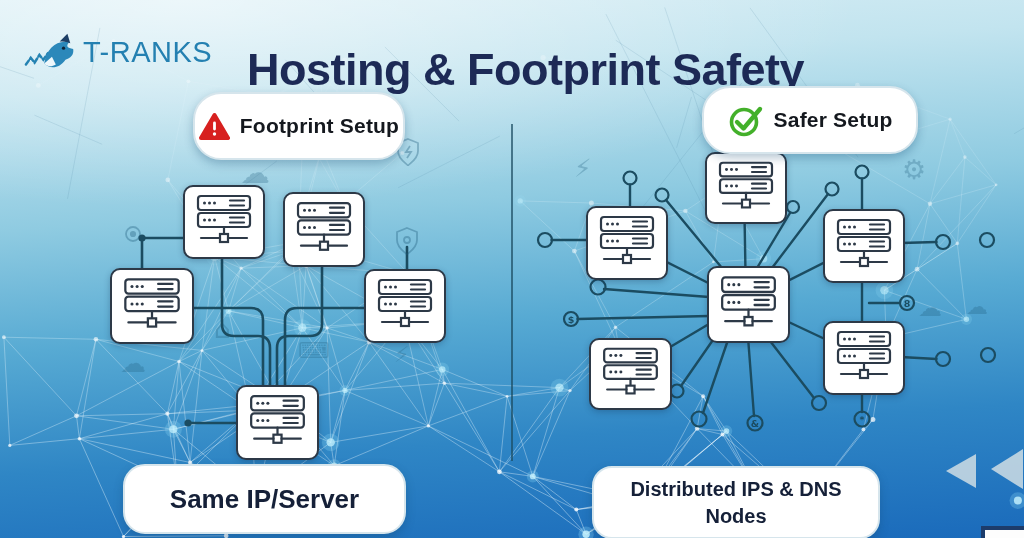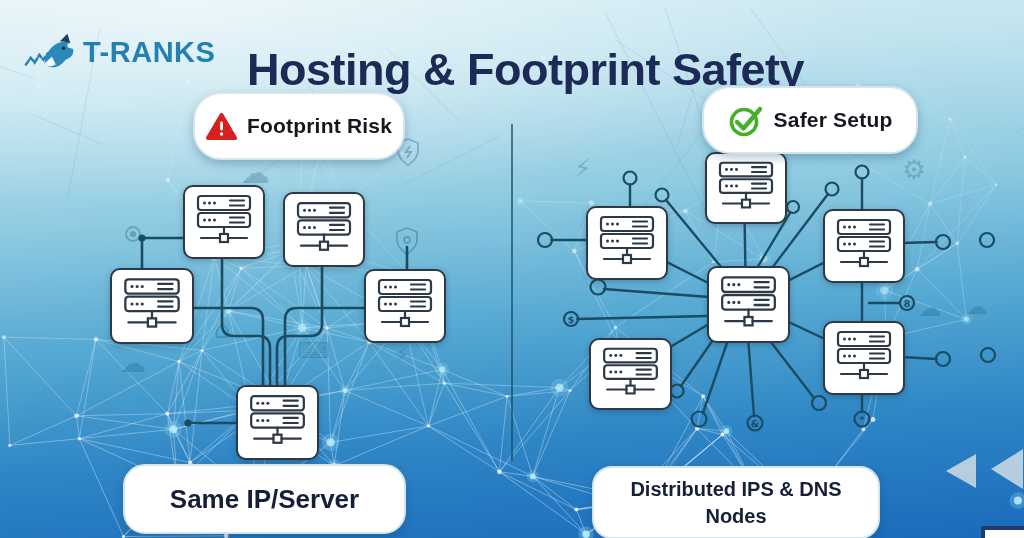--- a/index.html
+++ b/index.html
@@ -7,21 +7,21 @@
     position:relative;width:1024px;height:538px;overflow:hidden;
     font-family:"Liberation Sans",sans-serif;
     background:
       radial-gradient(120% 70% at 18% 0%, rgba(255,255,255,.55) 0%, rgba(255,255,255,0) 55%),
       linear-gradient(176deg,#d8eef5 0%,#c2e4ef 16%,#8fcbe1 38%,#57aad3 58%,#2f86c5 78%,#1a6abb 100%);
   }
   svg.layer{position:absolute;inset:0;width:100%;height:100%;}
   .divider{position:absolute;left:511px;top:124px;width:2px;height:337px;background:#1b4c61;opacity:.7;}
   
   .logo{position:absolute;left:24px;top:28px;display:flex;align-items:center;gap:5px;}
-  .logo-text{font-size:29px;font-weight:700;color:#2480b1;letter-spacing:.5px;}
+  .logo-text{font-size:29px;font-weight:400;color:#2480b1;letter-spacing:.5px;}
   .title{position:absolute;left:229px;top:26px;font-size:45px;font-weight:800;color:#1d2a56;letter-spacing:-.5px;}
   
   .pill{position:absolute;background:#fff;border:2px solid #d6e5ec;border-radius:28px;
         box-shadow:0 4px 10px rgba(18,68,110,.3);display:flex;align-items:center;justify-content:center;gap:10px;}
   #badge-risk{left:193px;top:92px;width:208px;height:64px;}
   #badge-safe{left:702px;top:86px;width:212px;height:64px;}
   .badge-label{font-weight:700;font-size:21px;color:#14181e;letter-spacing:.2px;}
   #caption-left{left:123px;top:464px;width:279px;height:66px;border-radius:22px;}
   #caption-right{left:592px;top:466px;width:268px;height:67px;border-radius:20px;padding:1px 8px;}
   .caption-label{font-weight:700;color:#152038;text-align:center;}
@@ -815,21 +815,21 @@
     <span class="logo-text">T-RANKS</span>
   </div>
   <h1 class="title" style="margin:18px">Hosting &amp; Footprint Safety</h1>
 
   <div class="pill" id="badge-risk">
     <svg width="31" height="29" viewBox="0 0 31 29">
       <path d="M15.5,3 L29,26 H2 Z" fill="#d7201f" stroke="#d7201f" stroke-width="4" stroke-linejoin="round"></path>
       <rect x="14.1" y="9.5" width="2.8" height="9" rx="1.4" fill="#fff"></rect>
       <circle cx="15.5" cy="22" r="1.7" fill="#fff"></circle>
     </svg>
-    <span class="badge-label">Footprint Risk</span>
+    <span class="badge-label">Footprint Setup</span>
   </div>
   <div class="pill" id="badge-safe">
     <svg width="36" height="34" viewBox="0 0 36 34">
       <circle cx="16" cy="19" r="12.5" fill="none" stroke="#43b02a" stroke-width="3.6"></circle>
       <path d="M9,19 l6.5,6.5 L32,6" fill="none" stroke="#43b02a" stroke-width="4.4" stroke-linecap="round" stroke-linejoin="round"></path>
     </svg>
     <span class="badge-label">Safer Setup</span>
   </div>
 
   <div class="pill" id="caption-left">

